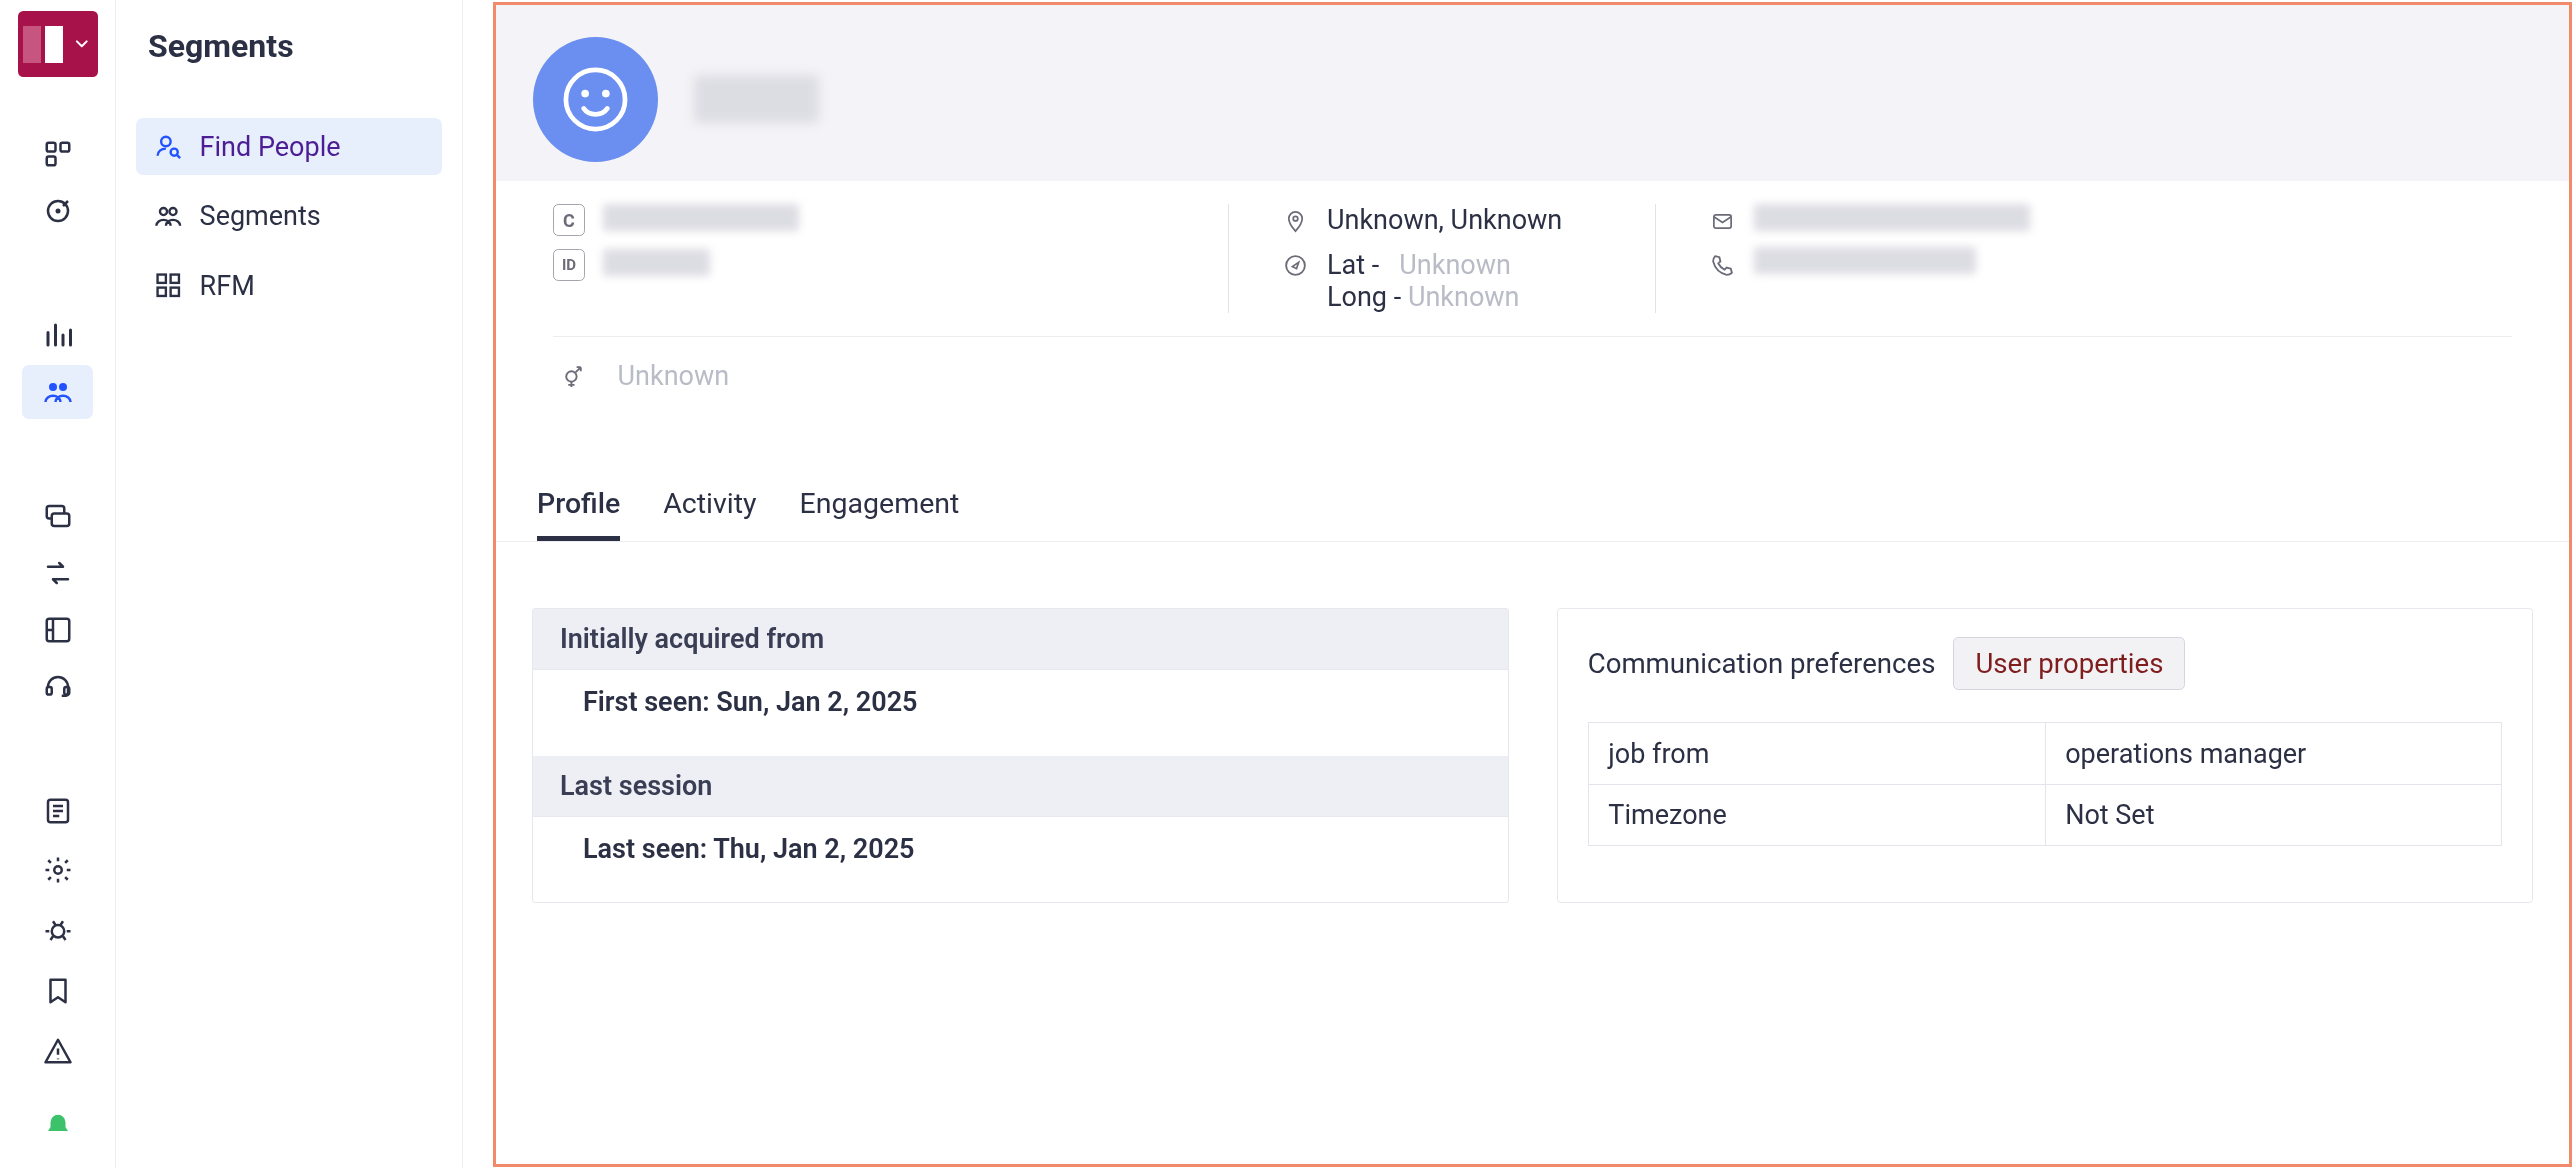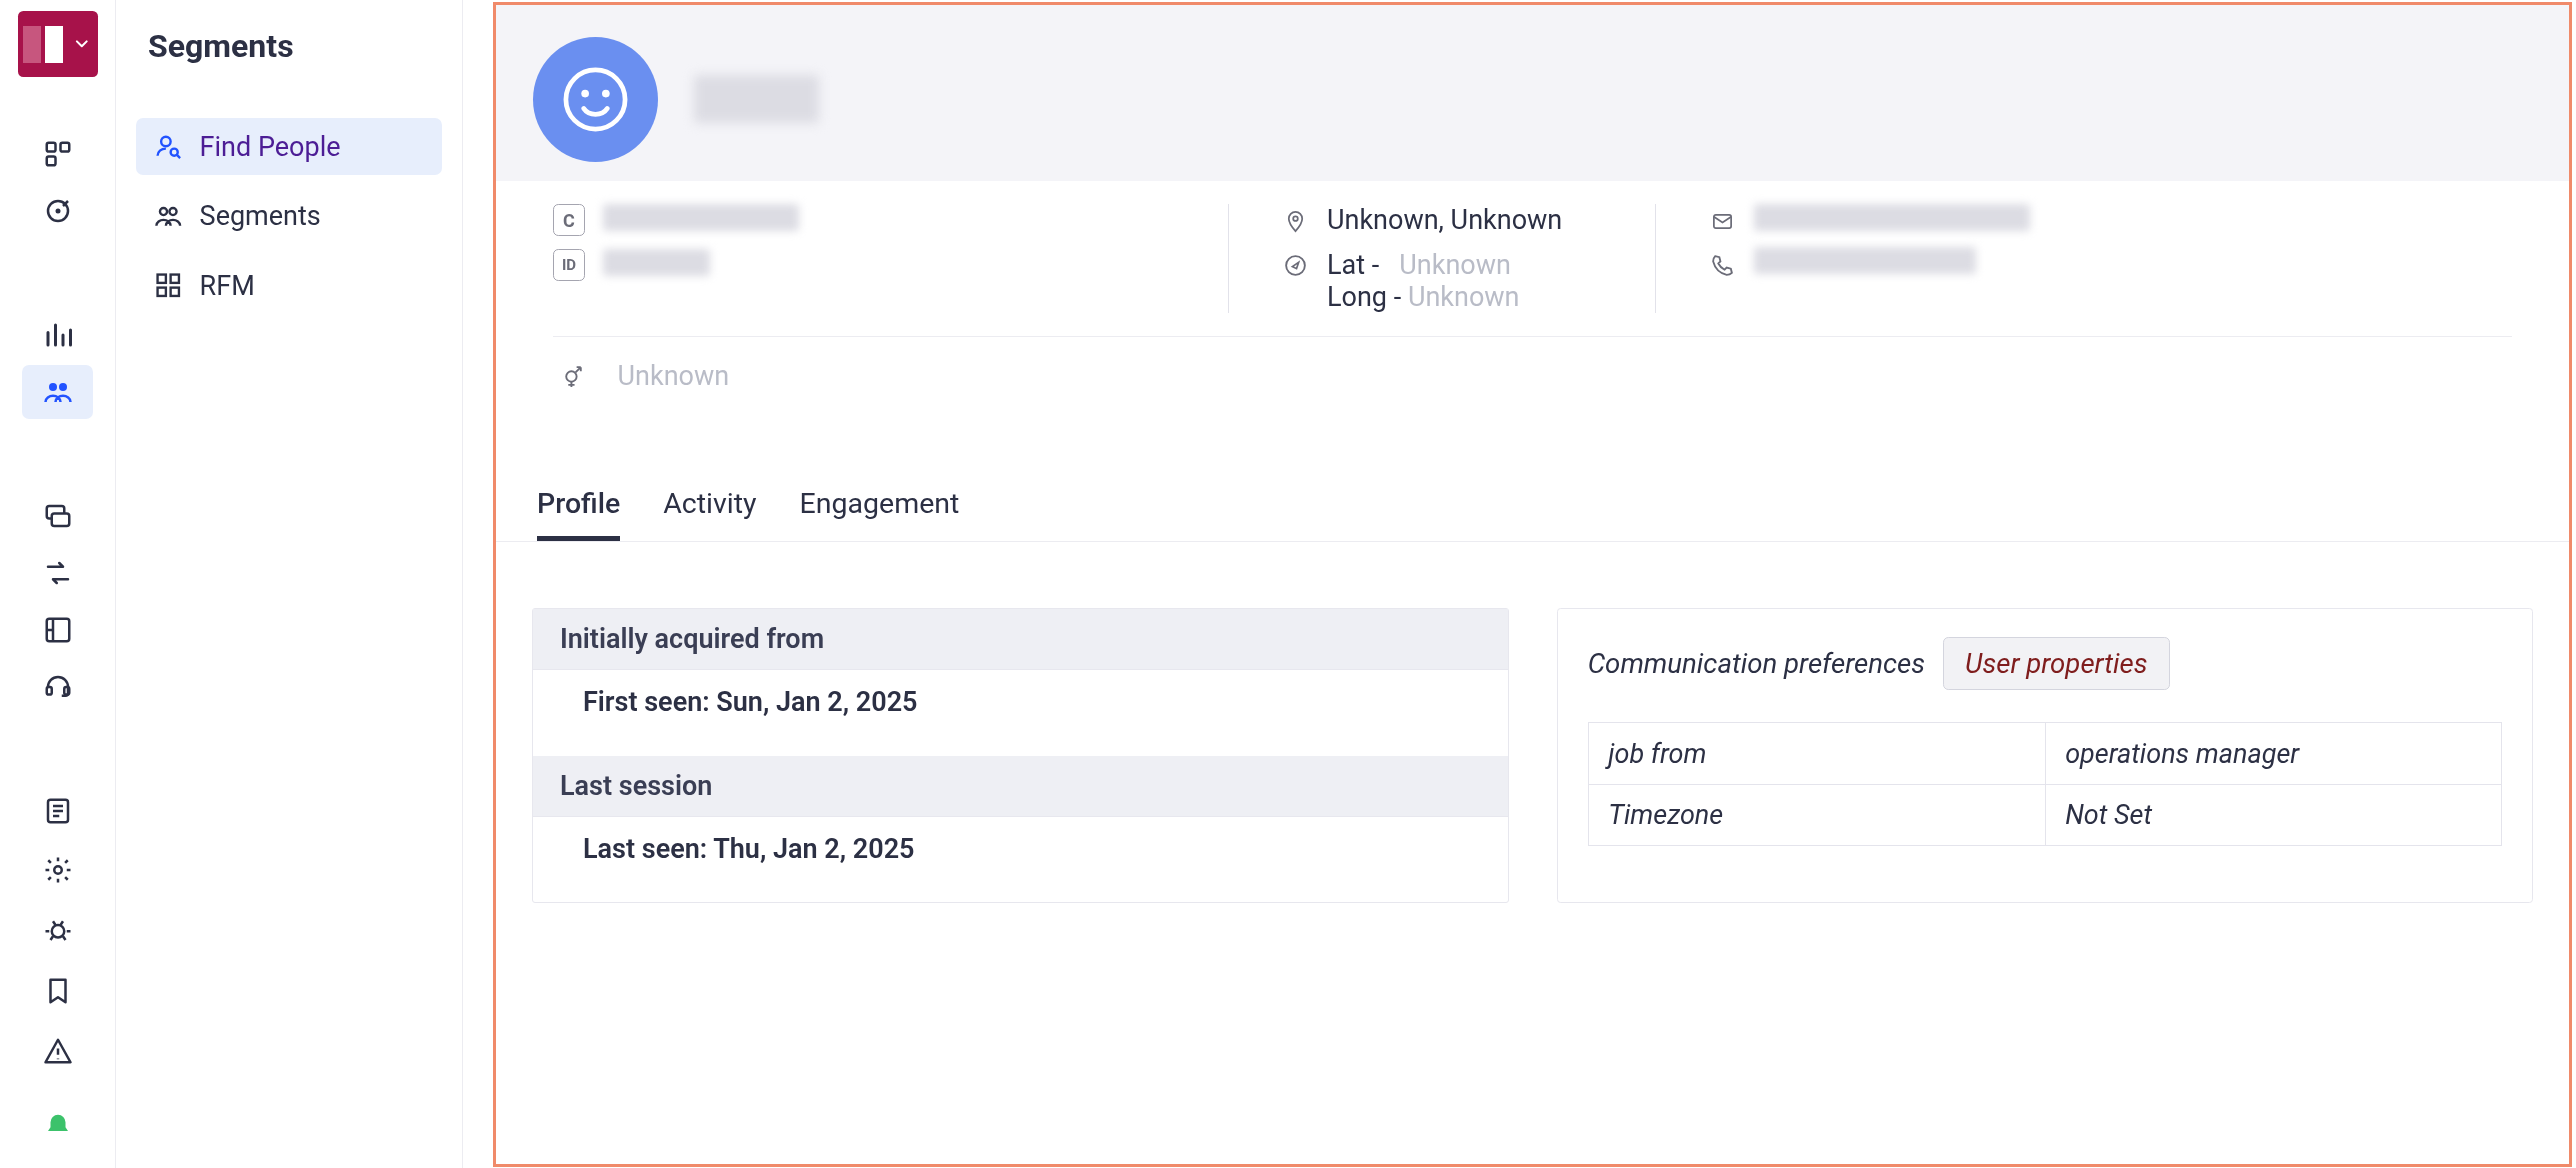--- a/index.html
+++ b/index.html
@@ -187,21 +187,20 @@
     font-weight: 600;
     color: #2c3044;
   }
   .panel .spacer { height: 21.3px; }
 
   .right-panel {
     flex: 0 0 calc(50% - 24px);
     border: 0.9px solid #e7e7ee;
     border-radius: 3.6px;
     padding: 28.5px 30px;
-    font-style: italic;
   }
   .pill-row { display:flex; gap:18px; align-items:center; margin-bottom: 32px; }
   .pill-label { font-size: 27.6px; color: #2c3044; }
   .pill-btn {
     font-size: 27.6px;
     color: #7f1d1d;
     background: #f2f2f5;
     border: 0.9px solid #d4d5de;
     border-radius: 5.3px;
     padding: 9px 21px;

